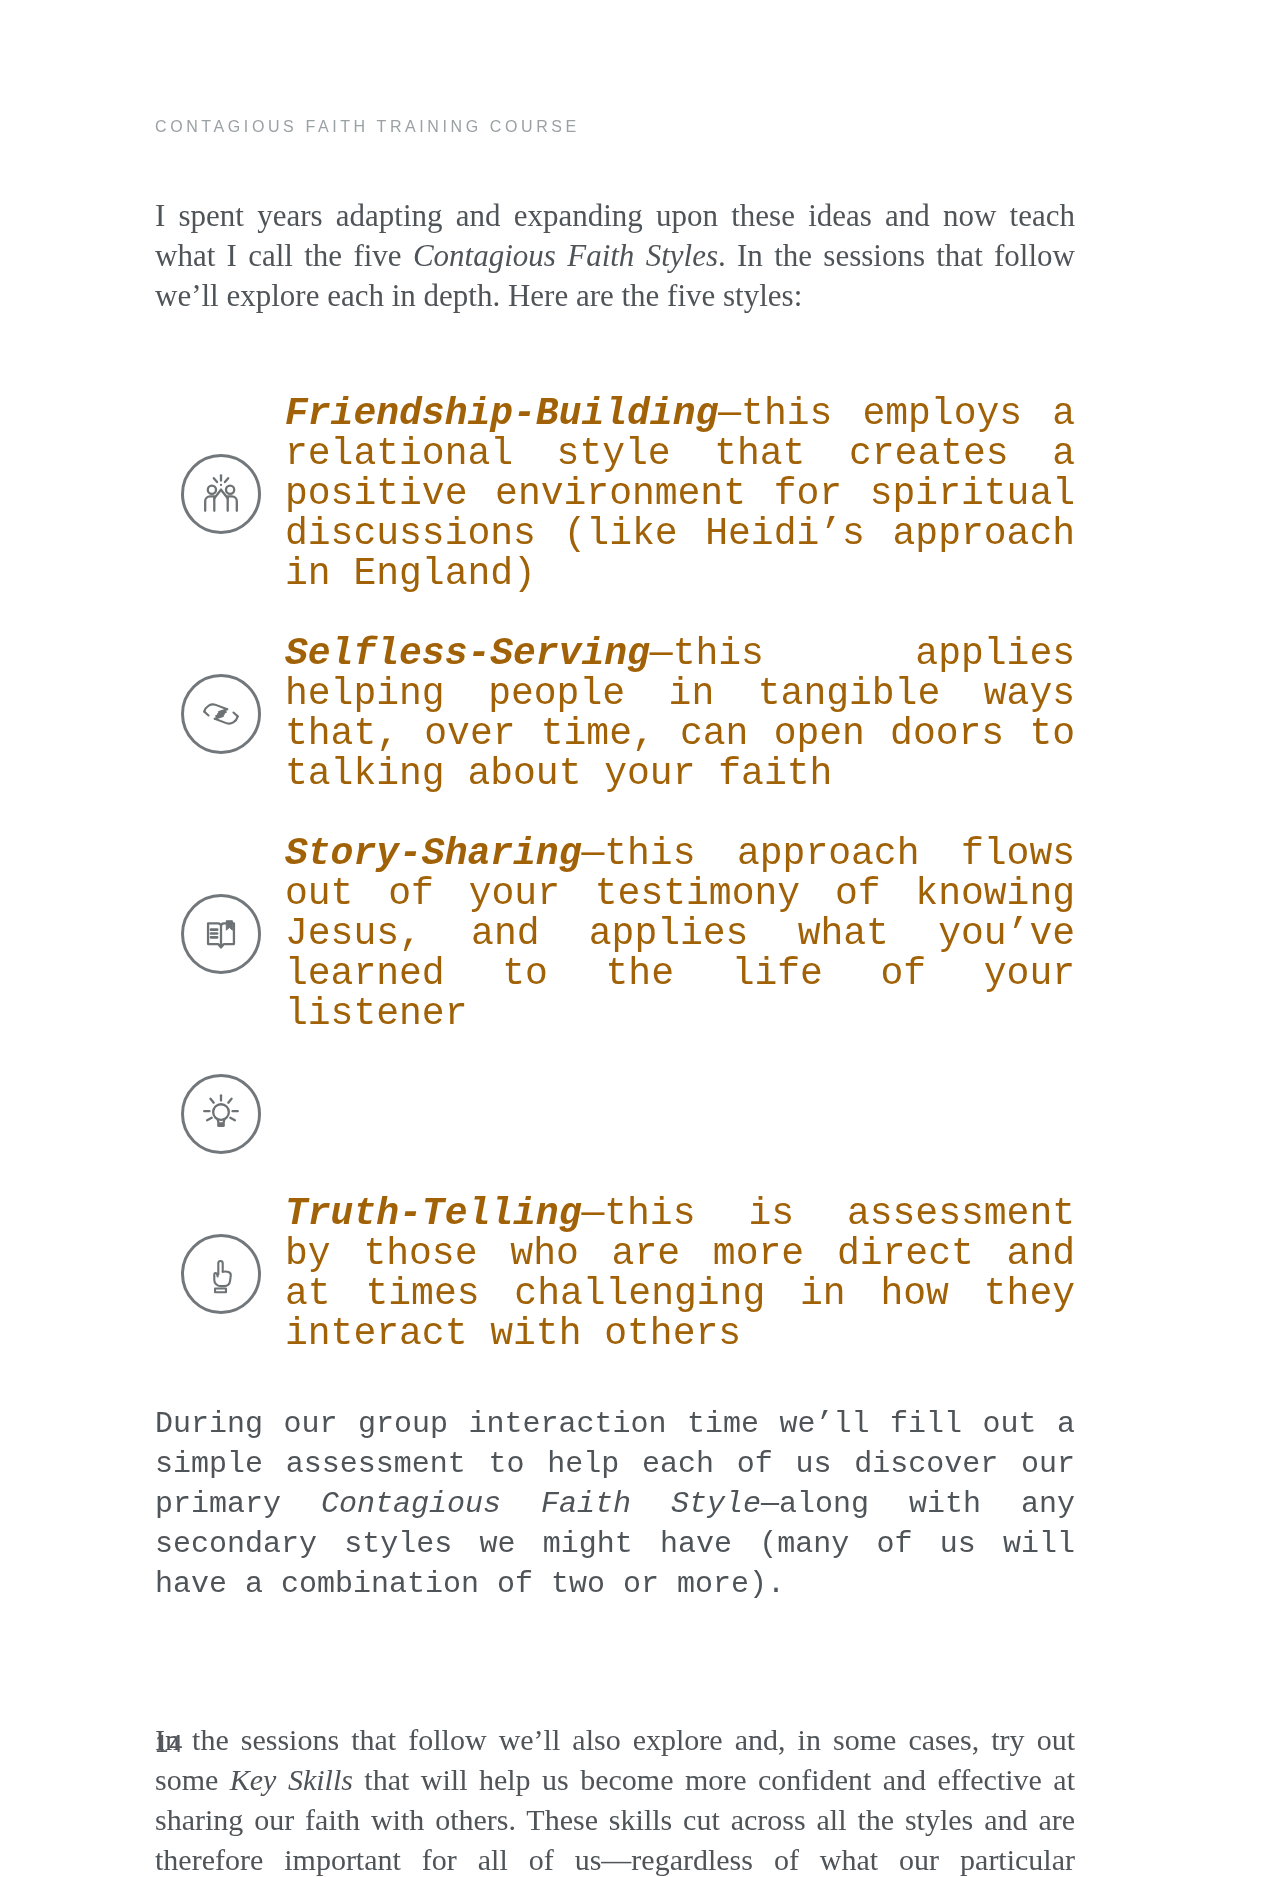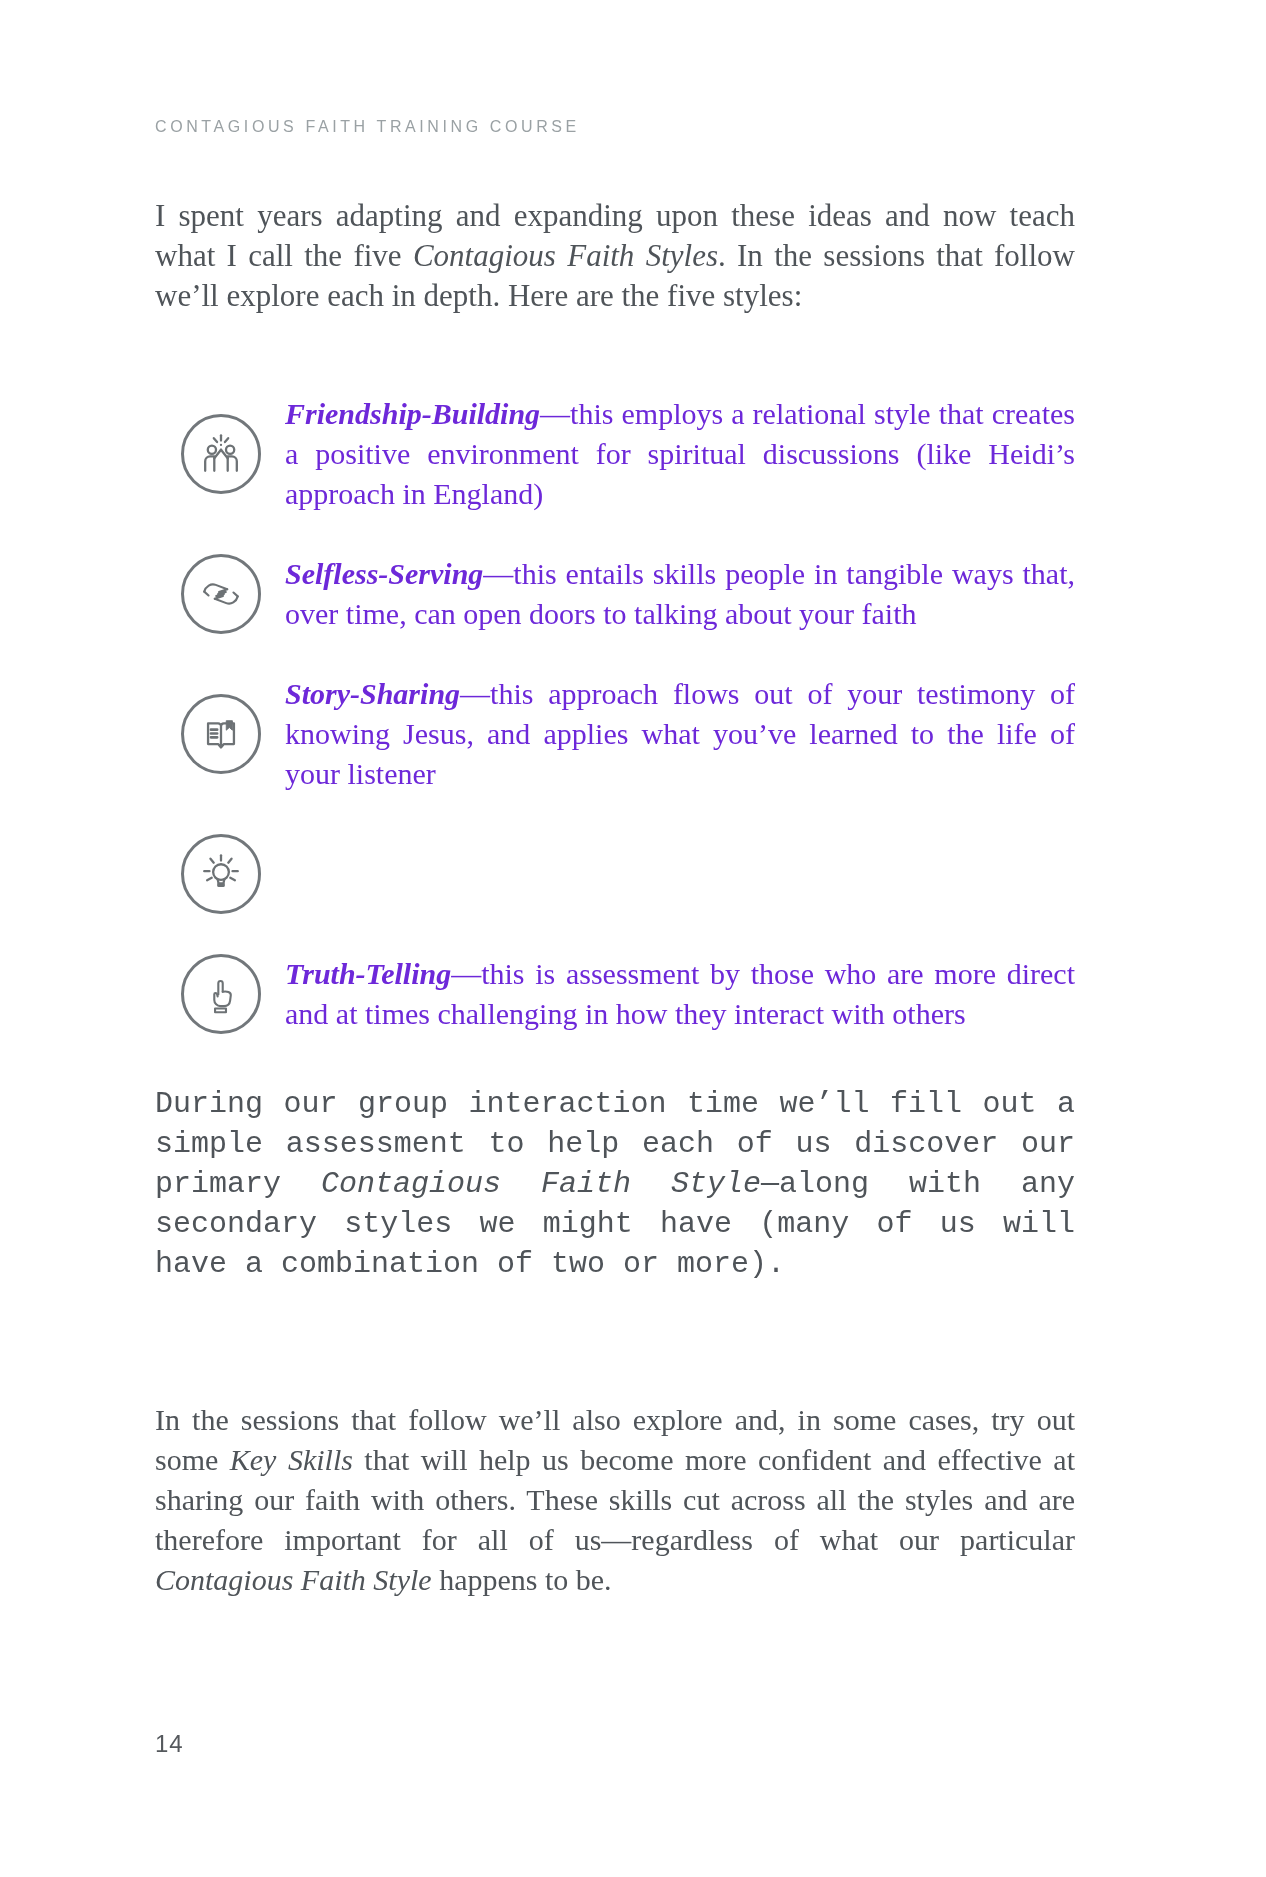--- a/index.html
+++ b/index.html
@@ -49,24 +49,25 @@
   .icon-circle {
     width: 80px; height: 80px;
     box-sizing: border-box;
     border: 3px solid #72777b;
     border-radius: 50%;
     display: flex; align-items: center; justify-content: center;
   }
   .icon-circle svg { display: block; }
   .style-text {
     flex: 1;
-    font-size: 30px;
+    font-size: 38px;
     line-height: 40px;
-    color: #6d28d9;
+    color: #a16207;
     text-align: justify;
+    font-family: Liberation Mono, monospace;
   }
   .style-term { font-weight: bold; font-style: italic; }
   .para {
     font-size: 30px;
     line-height: 40px;
     color: #4f5459;
     text-align: justify;
   }
   .para2 { margin-top: 50px; font-family: Liberation Mono, monospace; }
   .para3 { margin-top: 116px; }
@@ -121,21 +122,21 @@
               <path d="M29 22l-8 2.3"></path>
               <path d="M26.5 24.5l-6.5 2"></path>
               <path d="M41.5 26.5c-1.5 5.5-7 9-12 7l-12-4.5"></path>
               <path d="M41.5 26.5l-4.5-4"></path>
               <path d="M17.5 29l8.5-2.8"></path>
               <path d="M19 26l8-2.3"></path>
               <path d="M21.5 23.5l6.5-2"></path>
             </svg>
           </div>
         </div>
-        <div class="style-text"><span class="style-term">Selfless-Serving</span><span>—this entails skills people in tangible ways that, over time, can open doors to talking about your faith</span></div>
+        <div class="style-text"><span class="style-term">Selfless-Serving</span><span>—this applies helping people in tangible ways that, over time, can open doors to talking about your faith</span></div>
       </div>
 
       <div class="style-item">
         <div class="style-icon-col">
           <div class="icon-circle">
             <svg width="46" height="46" viewBox="0 0 48 48" fill="none" stroke="#6d7275" stroke-width="2.4" stroke-linecap="round" stroke-linejoin="round">
               <path d="M24 16c0-1.7-1.3-3-3-3H10.5v21.5H21l3 3.5 3-3.5h10.5V13H27c-1.7 0-3 1.3-3 3v21"></path>
               <path d="M13.5 19.5h6.5M13.5 23.5h6.5M13.5 27.5h6.5" stroke-width="2.8"></path>
               <path d="M29.5 10.5v9.5l3.2-2.8 3.2 2.8V10.5z" fill="#6d7275" stroke="#6d7275" stroke-width="1" stroke-linejoin="miter"></path>
             </svg>

